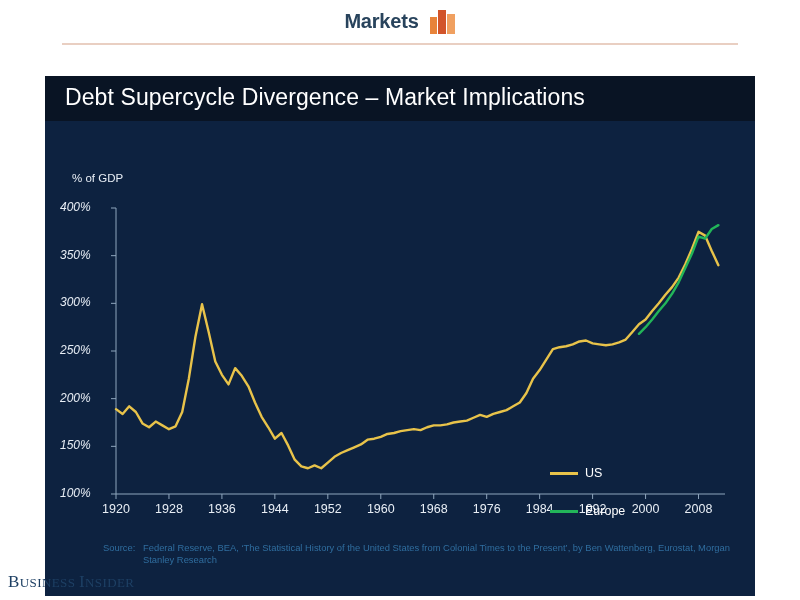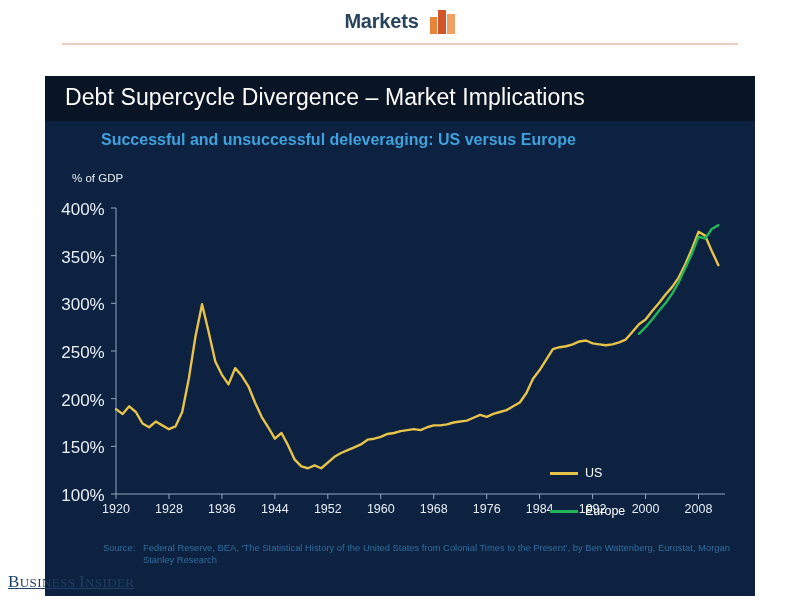--- a/index.html
+++ b/index.html
@@ -48,22 +48,22 @@
   }
   #axis-unit{
     position:absolute;left:27px;top:96px;
     font-size:11.5px;color:#e8eef5;
   }
   
   #plot{
     position:absolute;left:0;top:0;width:710px;height:520px;
   }
   .ylab{
-    position:absolute;font-size:17px;color:#e8eef5;
-    text-align:center;width:46px;
+    position:absolute;font-size:12px;color:#e8eef5;
+    text-align:left;width:46px;font-style:italic;
   }
   .xlab{
     position:absolute;font-size:12.5px;color:#e8eef5;
     text-align:center;width:48px;
   }
   
   .lg-row{position:absolute;display:flex;align-items:center;gap:7px;}
   .lg-line{display:block;width:28px;height:3px;}
   .lg-text{font-size:12.5px;color:#ffffff;}
   
@@ -73,42 +73,40 @@
   }
   .nrow{display:flex;}
   .nkey{width:40px;flex:0 0 40px;}
   .nval{flex:1;}
   
   #bi-logo{
     position:absolute;left:8px;top:572px;
     font-family:"Liberation Serif", serif;
     font-size:17px;color:#1d3f63;letter-spacing:0.4px;
     white-space:nowrap;
-    text-decoration:underline;
   }
   #bi-logo .sc{font-size:13px;}
 </style>
 </head>
 <body>
 
 <div id="header">
   <span class="hdr-text">Markets</span>
   <span id="hdr-icon">
     <i class="b1"></i>
       <i class="b2"></i>
       <i class="b3"></i>
   </span>
 </div>
 <div id="hdr-rule"></div>
 
 <div id="panel">
 
   <div id="title-band"></div>
   <div id="chart-title">Debt Supercycle Divergence – Market Implications</div>
-  <div id="chart-subtitle">Successful and unsuccessful deleveraging: US versus Europe</div>
   <div id="axis-unit">% of GDP</div>
 
   <div id="plot">
     <svg id="svg" width="710" height="520">
         <line x1="71" y1="132" x2="71" y2="418" stroke="#8fa6bd" stroke-width="1"></line>
         <line x1="71" y1="418" x2="680" y2="418" stroke="#8fa6bd" stroke-width="1"></line>
         <line x1="66" y1="418" x2="71" y2="418" stroke="#8fa6bd" stroke-width="1"></line>
         <line x1="66" y1="370.3333333333333" x2="71" y2="370.3333333333333" stroke="#8fa6bd" stroke-width="1"></line>
         <line x1="66" y1="322.6666666666667" x2="71" y2="322.6666666666667" stroke="#8fa6bd" stroke-width="1"></line>
         <line x1="66" y1="275" x2="71" y2="275" stroke="#8fa6bd" stroke-width="1"></line>

